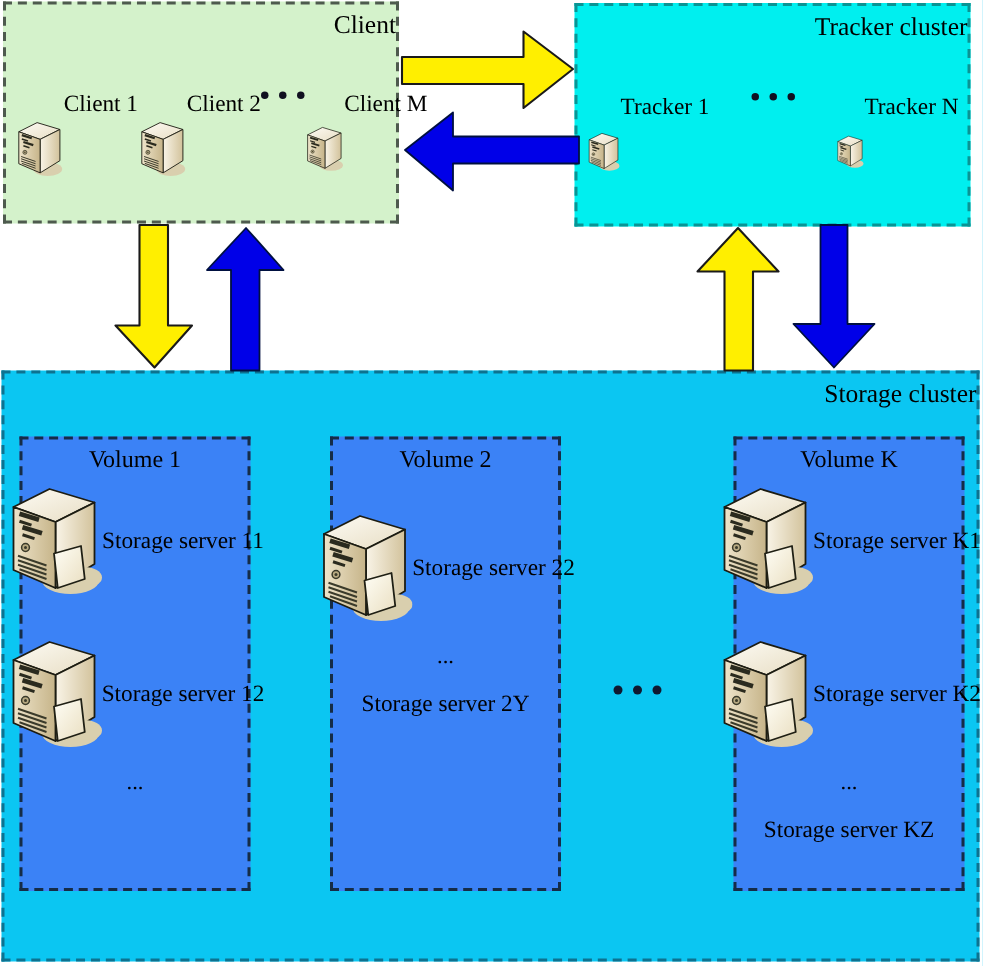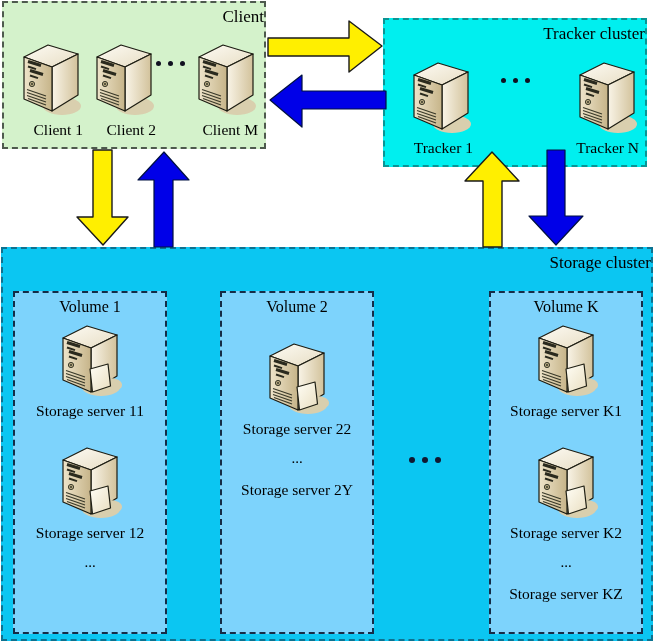--- a/index.html
+++ b/index.html
@@ -13,41 +13,41 @@
   html,body{margin:0;padding:0;background:#ffffff;}
   .canvas{
     position:relative; width:655px; height:644px; background:#ffffff;
     font-family:"Liberation Serif","DejaVu Serif",serif; color:var(--text);
     overflow:hidden;
   }
   .box{position:absolute; box-sizing:border-box;}
   .client-box{left:2px; top:1px; width:264px; height:148px;
     background:var(--client-bg); border:2px dashed var(--client-border);}
   .tracker-box{left:383px; top:2px; width:264px; height:149px;
-    background:var(--tracker-bg); border:2px dashed var(--tracker-border);margin-top:16px;}
+    background:var(--tracker-bg); border:2px dashed var(--tracker-border);}
   .storage-box{left:1px; top:247px; width:652px; height:394px;
     background:var(--storage-bg); border:2px dashed var(--storage-border);}
   .box-title{width:100%; text-align:right; font-size:17px; margin-top:4px;}
   .node-row{
     position:absolute; left:0; right:0; bottom:0; top:22px;
     display:flex; justify-content:space-between; align-items:flex-end;
     padding:0 6px 8px 6px;
   }
-  .node{display:flex; flex-direction:column; align-items:flex-end; width:82px;}
+  .node{display:flex; flex-direction:row; align-items:flex-start; width:82px;}
   .node-label{font-size:15.5px; white-space:nowrap; margin-top:2px;}
   .dots{display:flex; gap:7px; align-self:center; margin-bottom:38px;}
   .dots i{width:5px; height:5px; border-radius:50%; background:#101020; display:block;}
   .volume{
-    position:absolute; top:42px; width:154px; height:343px; box-sizing:border-box;
-    background:#7dd3fc; border:2px dashed var(--volume-border);
+    position:absolute; top:42px; width:154px; height:303px; box-sizing:border-box;
+    background:#3b82f6; border:2px dashed var(--volume-border);
     display:flex; flex-direction:column; align-items:center;
   }
   .vol-1{left:10px;} .vol-2{left:217px;} .vol-k{left:486px;}
   .vol-title{font-size:16px; margin-top:5px;}
-  .vol-node{display:flex; flex-direction:column; align-items:center; margin-top:4px;}
+  .vol-node{display:flex; align-items:center; margin-top:4px;}
   .vol-node.second{margin-top:22px;}
   .vol-more{font-size:15px; margin-top:12px;}
   .vol-last{font-size:15.5px; margin-top:14px;}
   .mid-dots{position:absolute; left:406px; top:208px; margin:0;}
   .mid-dots i{width:6px; height:6px; background:#101830;}
   .arrows{position:absolute; left:0; top:0; z-index:6; pointer-events:none;}
   svg.srv{display:block;}
 </style>
 </head>
 <body>

